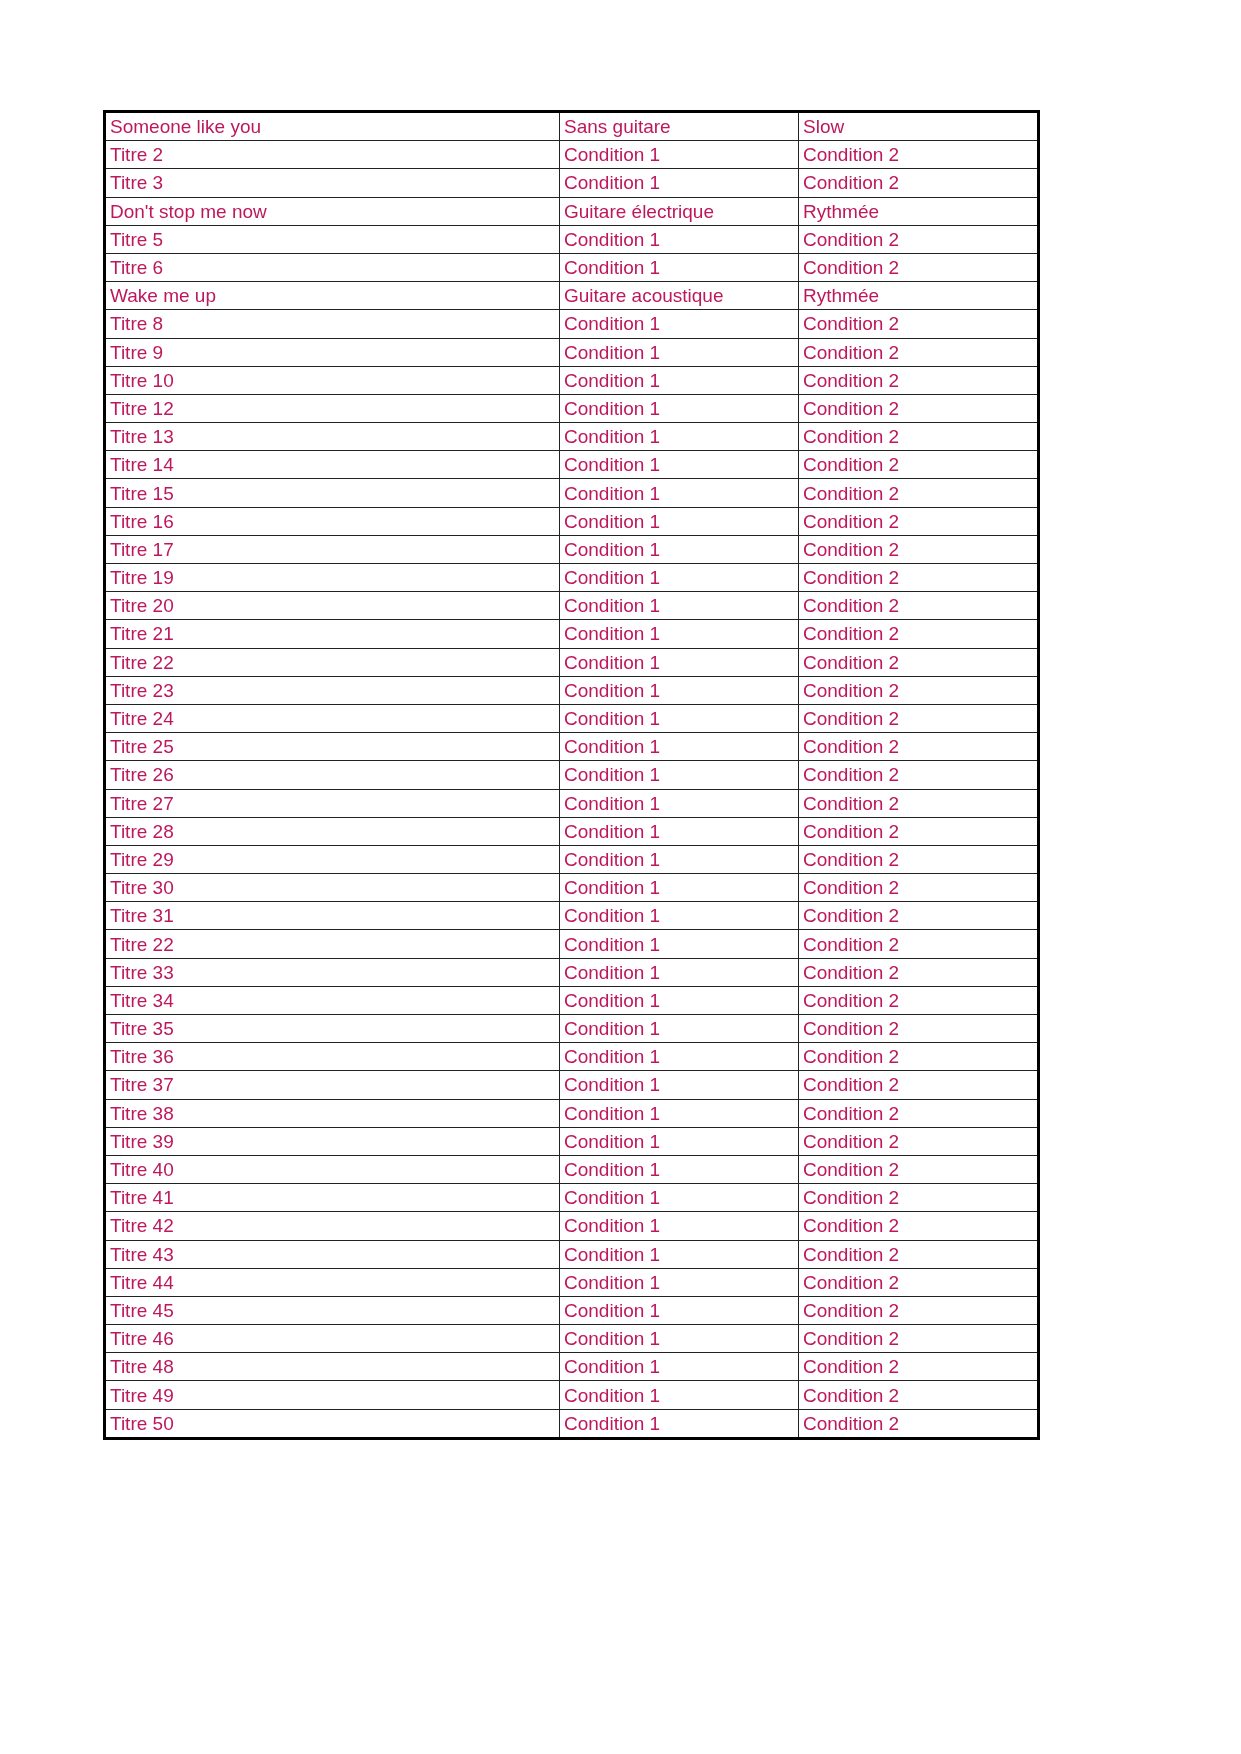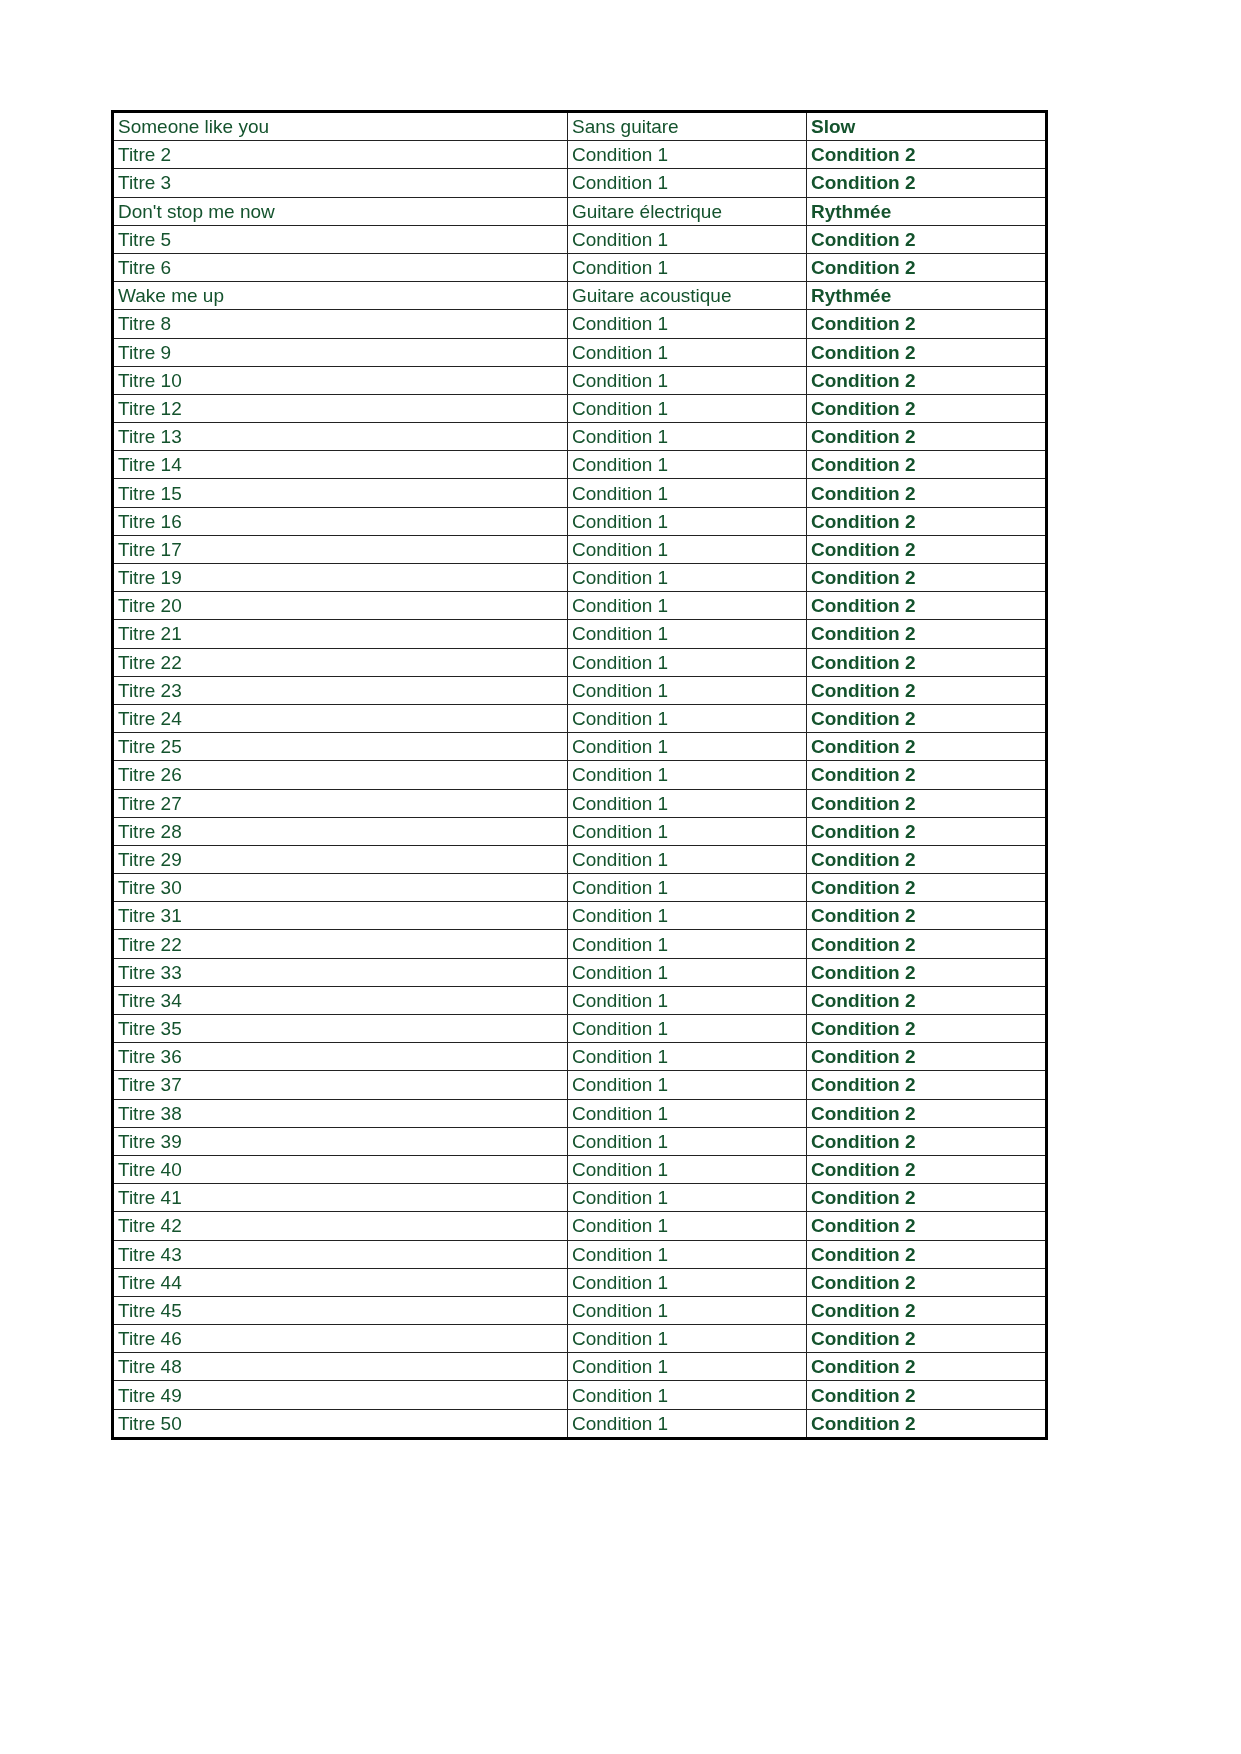--- a/index.html
+++ b/index.html
@@ -1,31 +1,31 @@
 <!DOCTYPE html>
 <html><head>
   <meta charset="utf-8">
   <style>
     html, body { margin: 0; padding: 0; background: #ffffff; }
     body { width: 1241px; height: 1754px; position: relative; overflow: hidden; }
     .sheet {
-      position: absolute; left: 111px; top: 110px;
+      position: absolute; left: 103px; top: 110px;
       border-collapse: collapse;
       border: 3px solid #000;
       font-family: "Liberation Sans", sans-serif;
-      font-size: 19px; color: #14532d;
+      font-size: 19px; color: #be185d;
     }
     .sheet td {
       border: 1.5px solid #222;
       height: 27.2px; padding: 0 0 0 4px;
       line-height: 27px; white-space: nowrap; vertical-align: middle;
     }
     .c1 { width: 449px; }
     .c2 { width: 234px; }
-    .c3 { width: 234px; font-weight: bold; }
+    .c3 { width: 234px; }
   </style>
 </head>
 <body>
 
 <table class="sheet">
   <tbody id="tbody">
       <tr>
         <td class="c1">Someone like you</td>
         <td class="c2">Sans guitare</td>
         <td class="c3">Slow</td>

